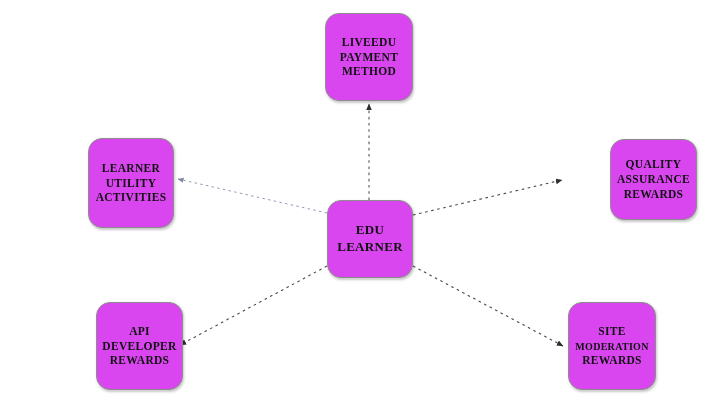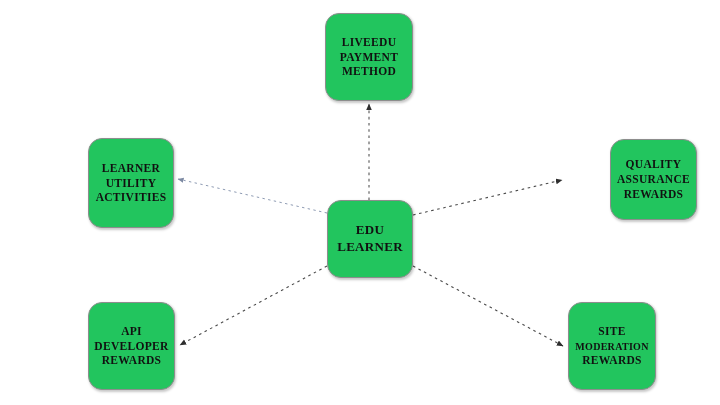--- a/index.html
+++ b/index.html
@@ -18,21 +18,21 @@
   #edges {
     position: absolute;
     left: 0;
     top: 0;
     width: 720px;
     height: 405px;
   }
   .node {
     position: absolute;
     box-sizing: border-box;
-    background: #22c55e;
+    background: #d946ef;
     border: 1px solid #8d8d8d;
     border-radius: 14px;
     box-shadow: 1px 1.5px 2.5px rgba(0,0,0,0.22);
     display: flex;
     align-items: center;
     justify-content: center;
     z-index: 2;
   }
   .node-label {
     text-align: center;
@@ -41,21 +41,21 @@
     letter-spacing: 0.3px;
     line-height: 1.28;
     white-space: pre-line;
     padding: 0 4px;
   }
   
   #node-liveedu   { left: 325px; top: 13px;  width: 88px; height: 88px; }
   #node-learner   { left: 88px;  top: 138px; width: 86px; height: 90px; }
   #node-quality   { left: 567px; top: 139px; width: 87px; height: 81px; margin-left: 43px; }
   #node-edu       { left: 327px; top: 200px; width: 86px; height: 78px; }
-  #node-api       { left: 88px;  top: 302px; width: 87px; height: 88px; }
+  #node-api       { left: 96px;  top: 302px; width: 87px; height: 88px; }
   #node-site      { left: 568px; top: 302px; width: 88px; height: 88px; }
 
   #node-liveedu .node-label { font-size: 11.5px; }
   #node-learner .node-label { font-size: 11.5px; }
   #node-quality .node-label { font-size: 11.5px; }
   #node-edu     .node-label { font-size: 13px; }
   #node-api     .node-label { font-size: 11.5px; }
   #node-site    .node-label { font-size: 11.5px; }
   #node-site .node-label .small { font-size: 10px; }
 </style>

